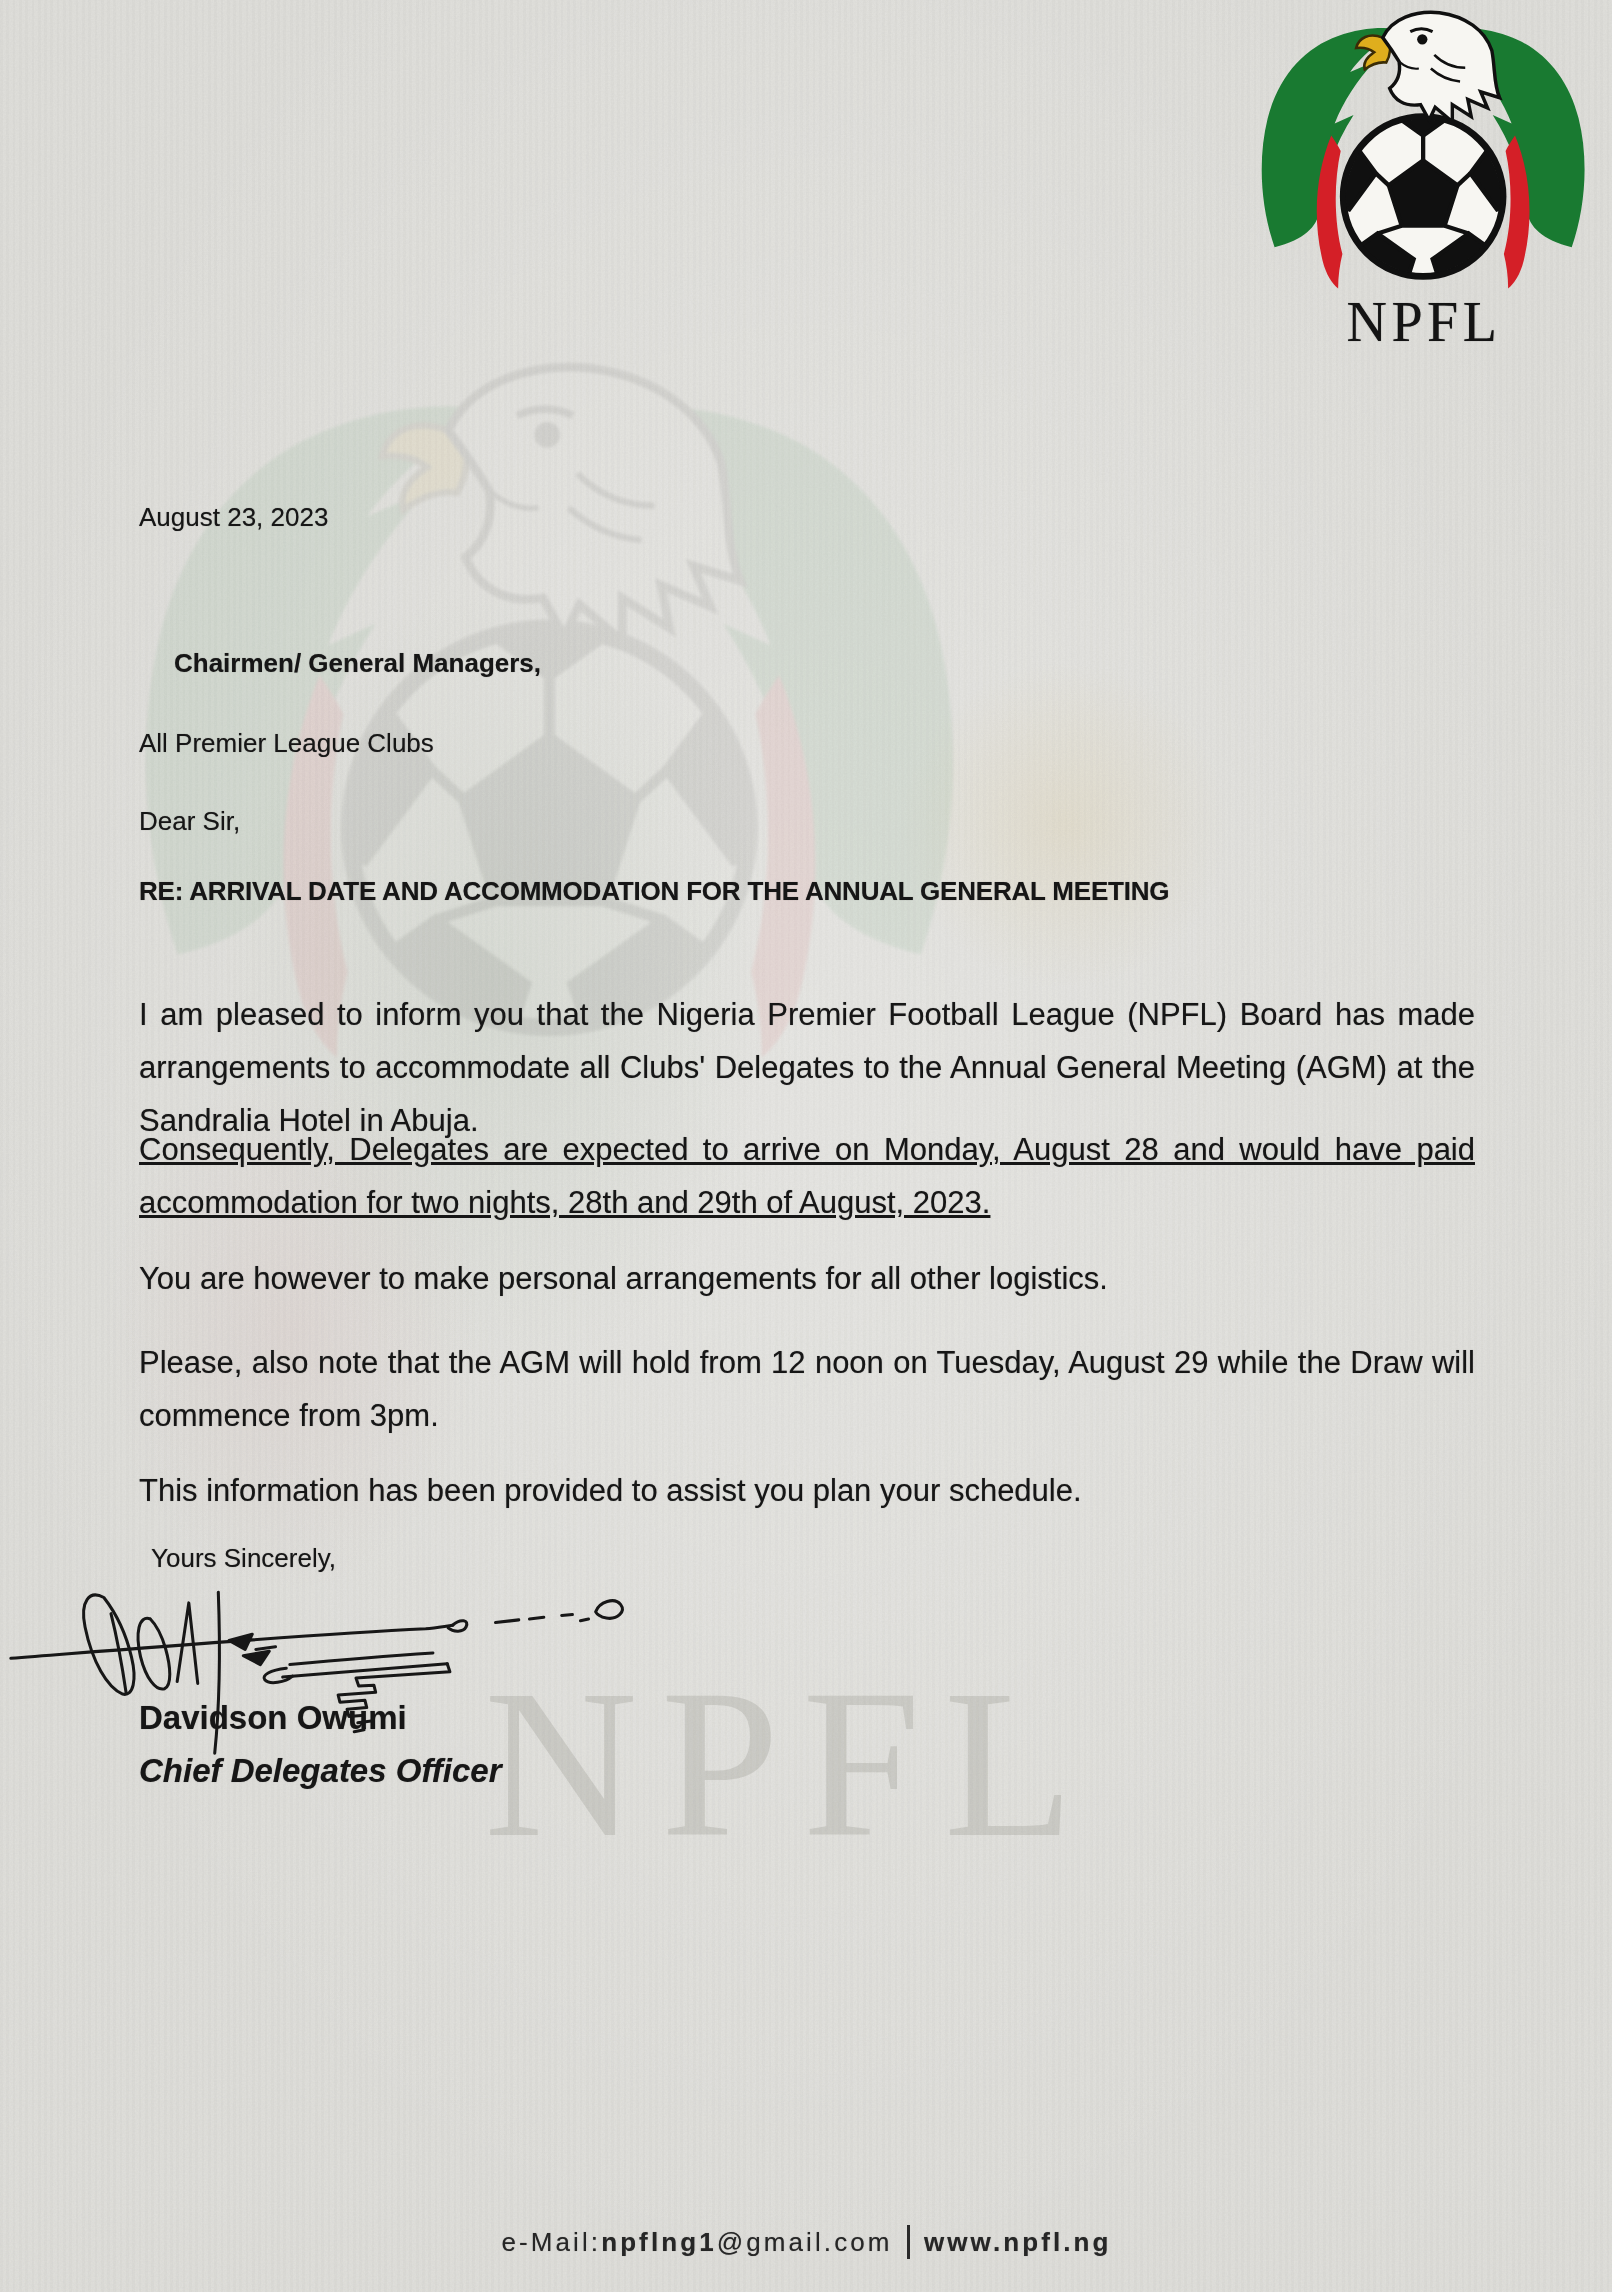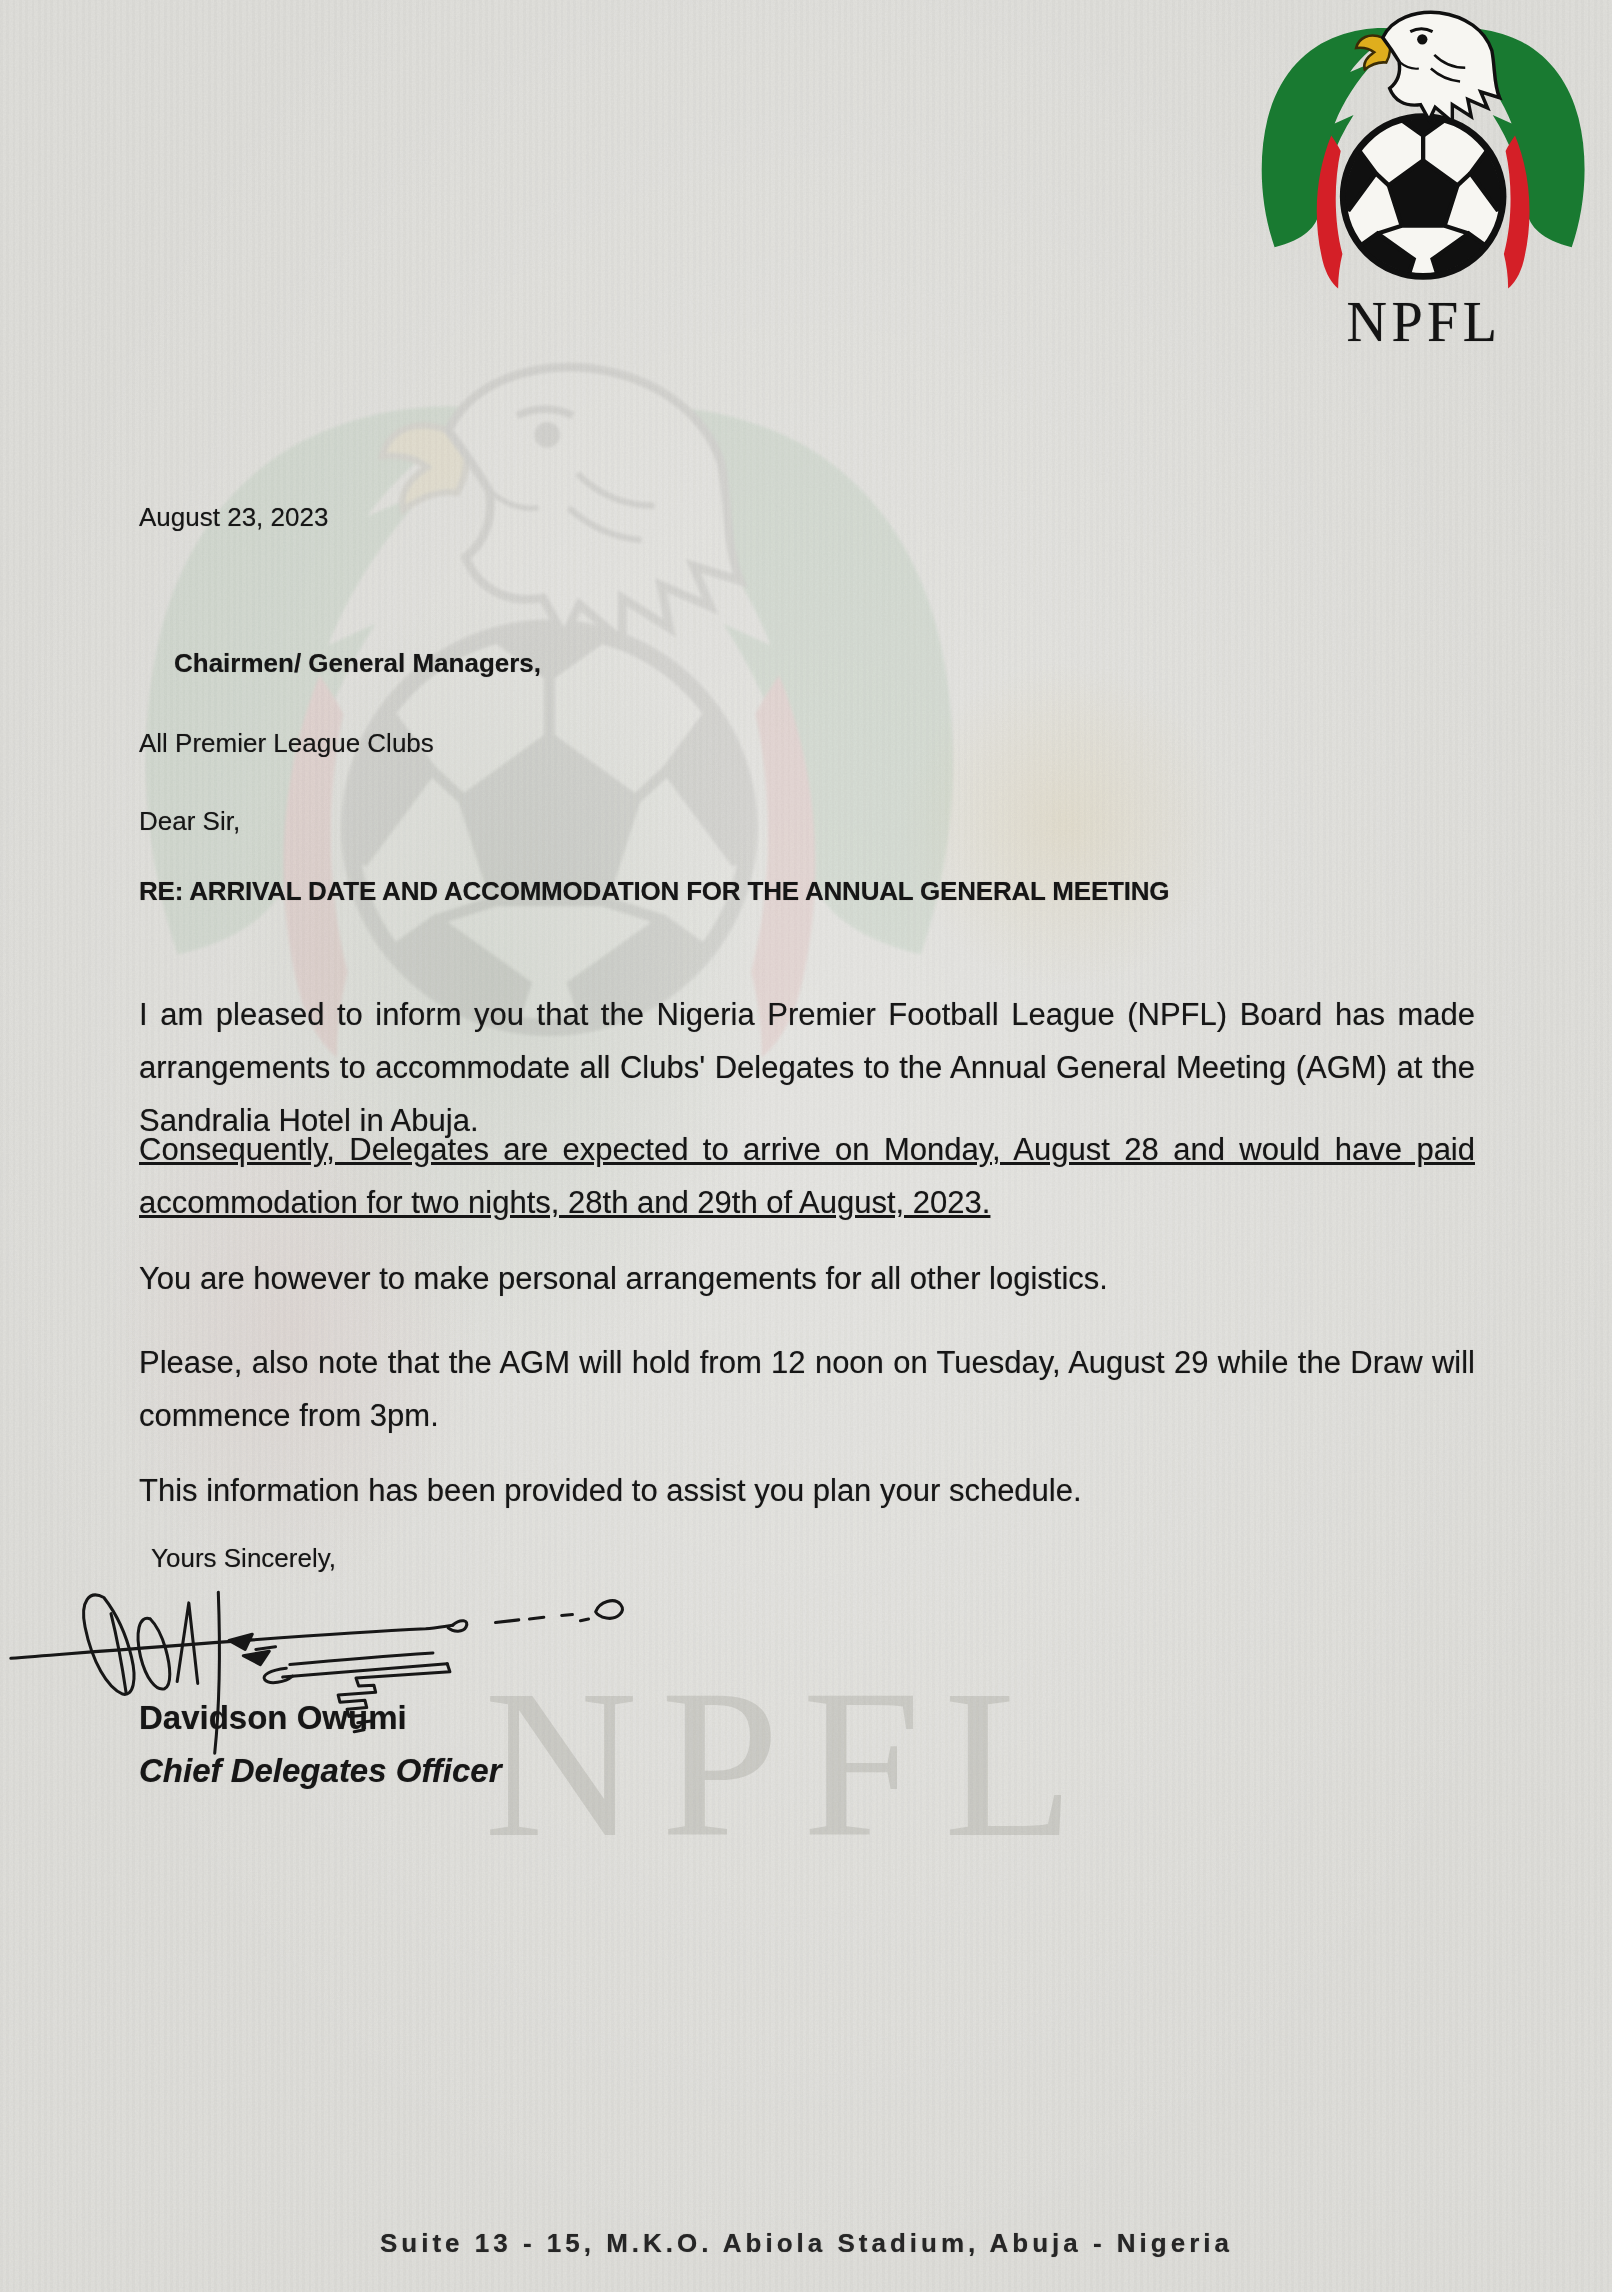--- a/index.html
+++ b/index.html
@@ -232,17 +232,17 @@
       <path d="M 314 93 c -18 2 -28 8 -24 13 c 5 6 23 3 31 -4"></path>
       <path d="M 318 89 C 370 84, 430 79, 478 76"></path>
       <path d="M 310 103 C 372 98, 442 92, 494 88"></path>
       <path d="M 494 88 l 3 9 L 392 104 l 3 9 L 412 112 l 2 8 L 372 123 l 2 8 L 402 129 l 2 8 L 382 139 l 2 8 L 398 146"></path>
       <path d="M 394 154 l 15 -2"></path>
       <path d="M 390 164 l 11 -2"></path>
     </g>
   </svg>
 
   <div class="footer">
-    <div class="footer-address">Suite 13 - 15, M.K.O. Abiola Stadium, Abuja - Nigeria</div>
+    <div class="footer-contact"><span>e-Mail:</span><span class="bold">npflng1</span><span>@gmail.com</span><span class="footer-pipe"></span><span class="bold">www.npfl.ng</span></div>
   </div>
 
 </div>
 
 
 </body></html>

